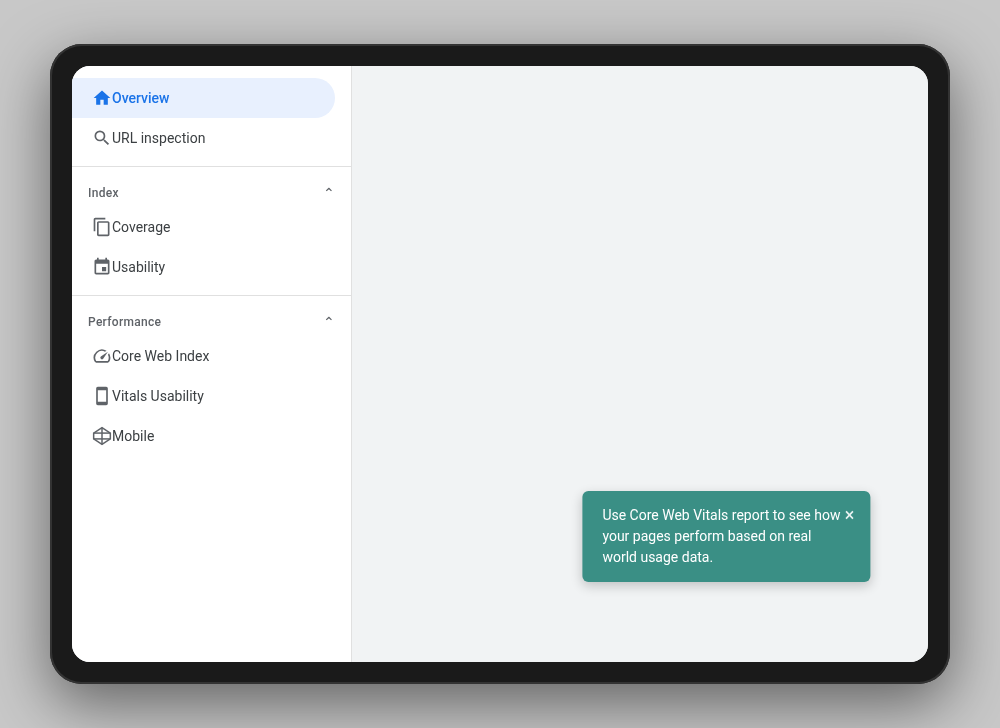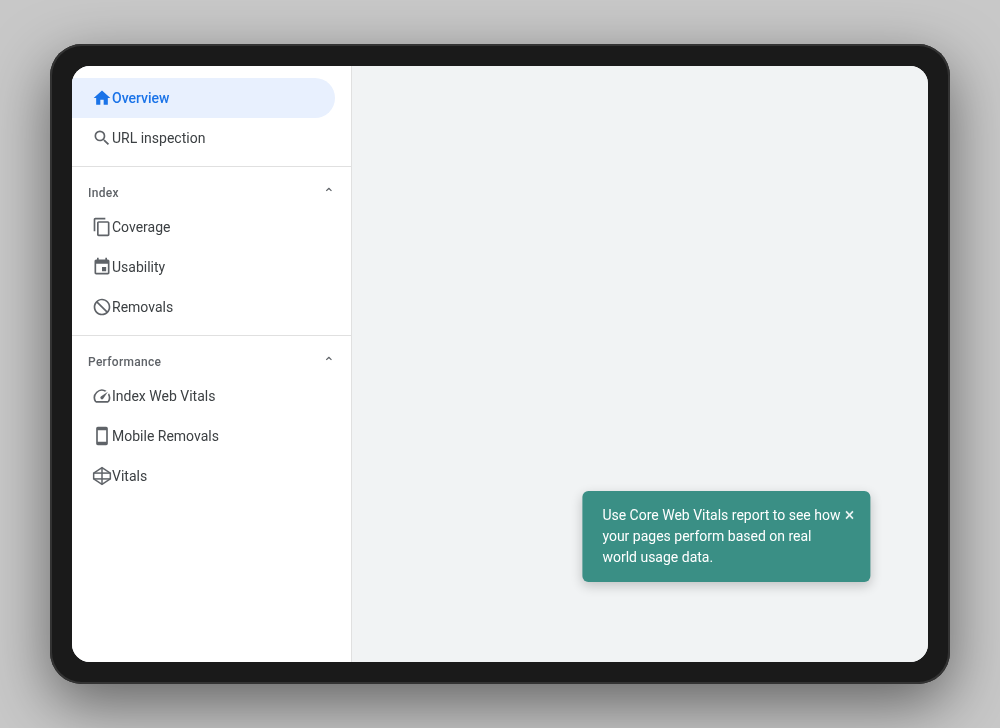--- a/index.html
+++ b/index.html
@@ -190,64 +190,56 @@
           <span>Coverage</span>
         </div>
         <div class="nav-item">
           <span class="icon">
             <svg viewBox="0 0 24 24" fill="currentColor">
               <path d="M17 12h-5v5h5v-5zM16 1v2H8V1H6v2H5c-1.11 0-1.99.9-1.99 2L3 19c0 1.1.89 2 2 2h14c1.1 0 2-.9 2-2V5c0-1.1-.9-2-2-2h-1V1h-2zm3 18H5V8h14v11z"></path>
             </svg>
           </span>
           <span>Usability</span>
         </div>
-        <div class="nav-item">
-          <span class="icon">
-            <svg viewBox="0 0 24 24" fill="currentColor">
-              <path d="M12 2C6.48 2 2 6.48 2 12s4.48 10 10 10 10-4.48 10-10S17.52 2 12 2zm0 18c-4.42 0-8-3.58-8-8 0-1.85.63-3.55 1.69-4.9L16.9 18.31C15.55 19.37 13.85 20 12 20zm6.31-3.1L7.1 5.69C8.45 4.63 10.15 4 12 4c4.42 0 8 3.58 8 8 0 1.85-.63 3.55-1.69 4.9z"></path>
-            </svg>
-          </span>
-          <span>Removals</span>
-        </div>
       </div>
 
       <div class="nav-divider"></div>
 
       <div class="nav-section">
         <div class="nav-section-header">
           <span>Performance</span>
           <span class="chevron">⌃</span>
         </div>
         <div class="nav-item">
           <span class="icon">
             <svg viewBox="0 0 24 24" fill="currentColor">
               <path d="M20.38 8.57l-1.23 1.85a8 8 0 0 1-.22 7.58H5.07A8 8 0 0 1 15.58 6.85l1.85-1.23A10 10 0 0 0 3.35 19a2 2 0 0 0 1.72 1h13.85a2 2 0 0 0 1.74-1 10 10 0 0 0-.27-10.44z"></path>
               <path d="M10.59 15.41a2 2 0 0 0 2.83 0l5.66-8.49-8.49 5.66a2 2 0 0 0 0 2.83z"></path>
             </svg>
           </span>
-          <span>Index Web Vitals</span>
+          <span>Core Web Index</span>
         </div>
         <div class="nav-item">
           <span class="icon">
             <svg viewBox="0 0 24 24" fill="currentColor">
               <path d="M17 1.01L7 1c-1.1 0-2 .9-2 2v18c0 1.1.9 2 2 2h10c1.1 0 2-.9 2-2V3c0-1.1-.9-1.99-2-1.99zM17 19H7V5h10v14z"></path>
             </svg>
           </span>
-          <span>Mobile Removals</span>
+          <span>Vitals Usability</span>
         </div>
         <div class="nav-item">
           <span class="icon">
             <svg viewBox="0 0 24 24" fill="none" stroke="currentColor" stroke-width="1.8">
               <polygon points="12 2 22 8.5 22 15.5 12 22 2 15.5 2 8.5 12 2"></polygon>
               <line x1="12" y1="2" x2="12" y2="22"></line>
               <line x1="2" y1="8.5" x2="22" y2="8.5"></line>
               <line x1="2" y1="15.5" x2="22" y2="15.5"></line>
             </svg>
           </span>
-          <span>Vitals</span>
+          <span>Mobile</span>
         </div>
       </div>
 
     </nav>
 
     <div class="main-content">
 
       <div class="toast">
         <span class="toast-text">Use Core Web Vitals report to see how your pages perform based on real world usage data.</span>
         <span class="toast-close">×</span>

